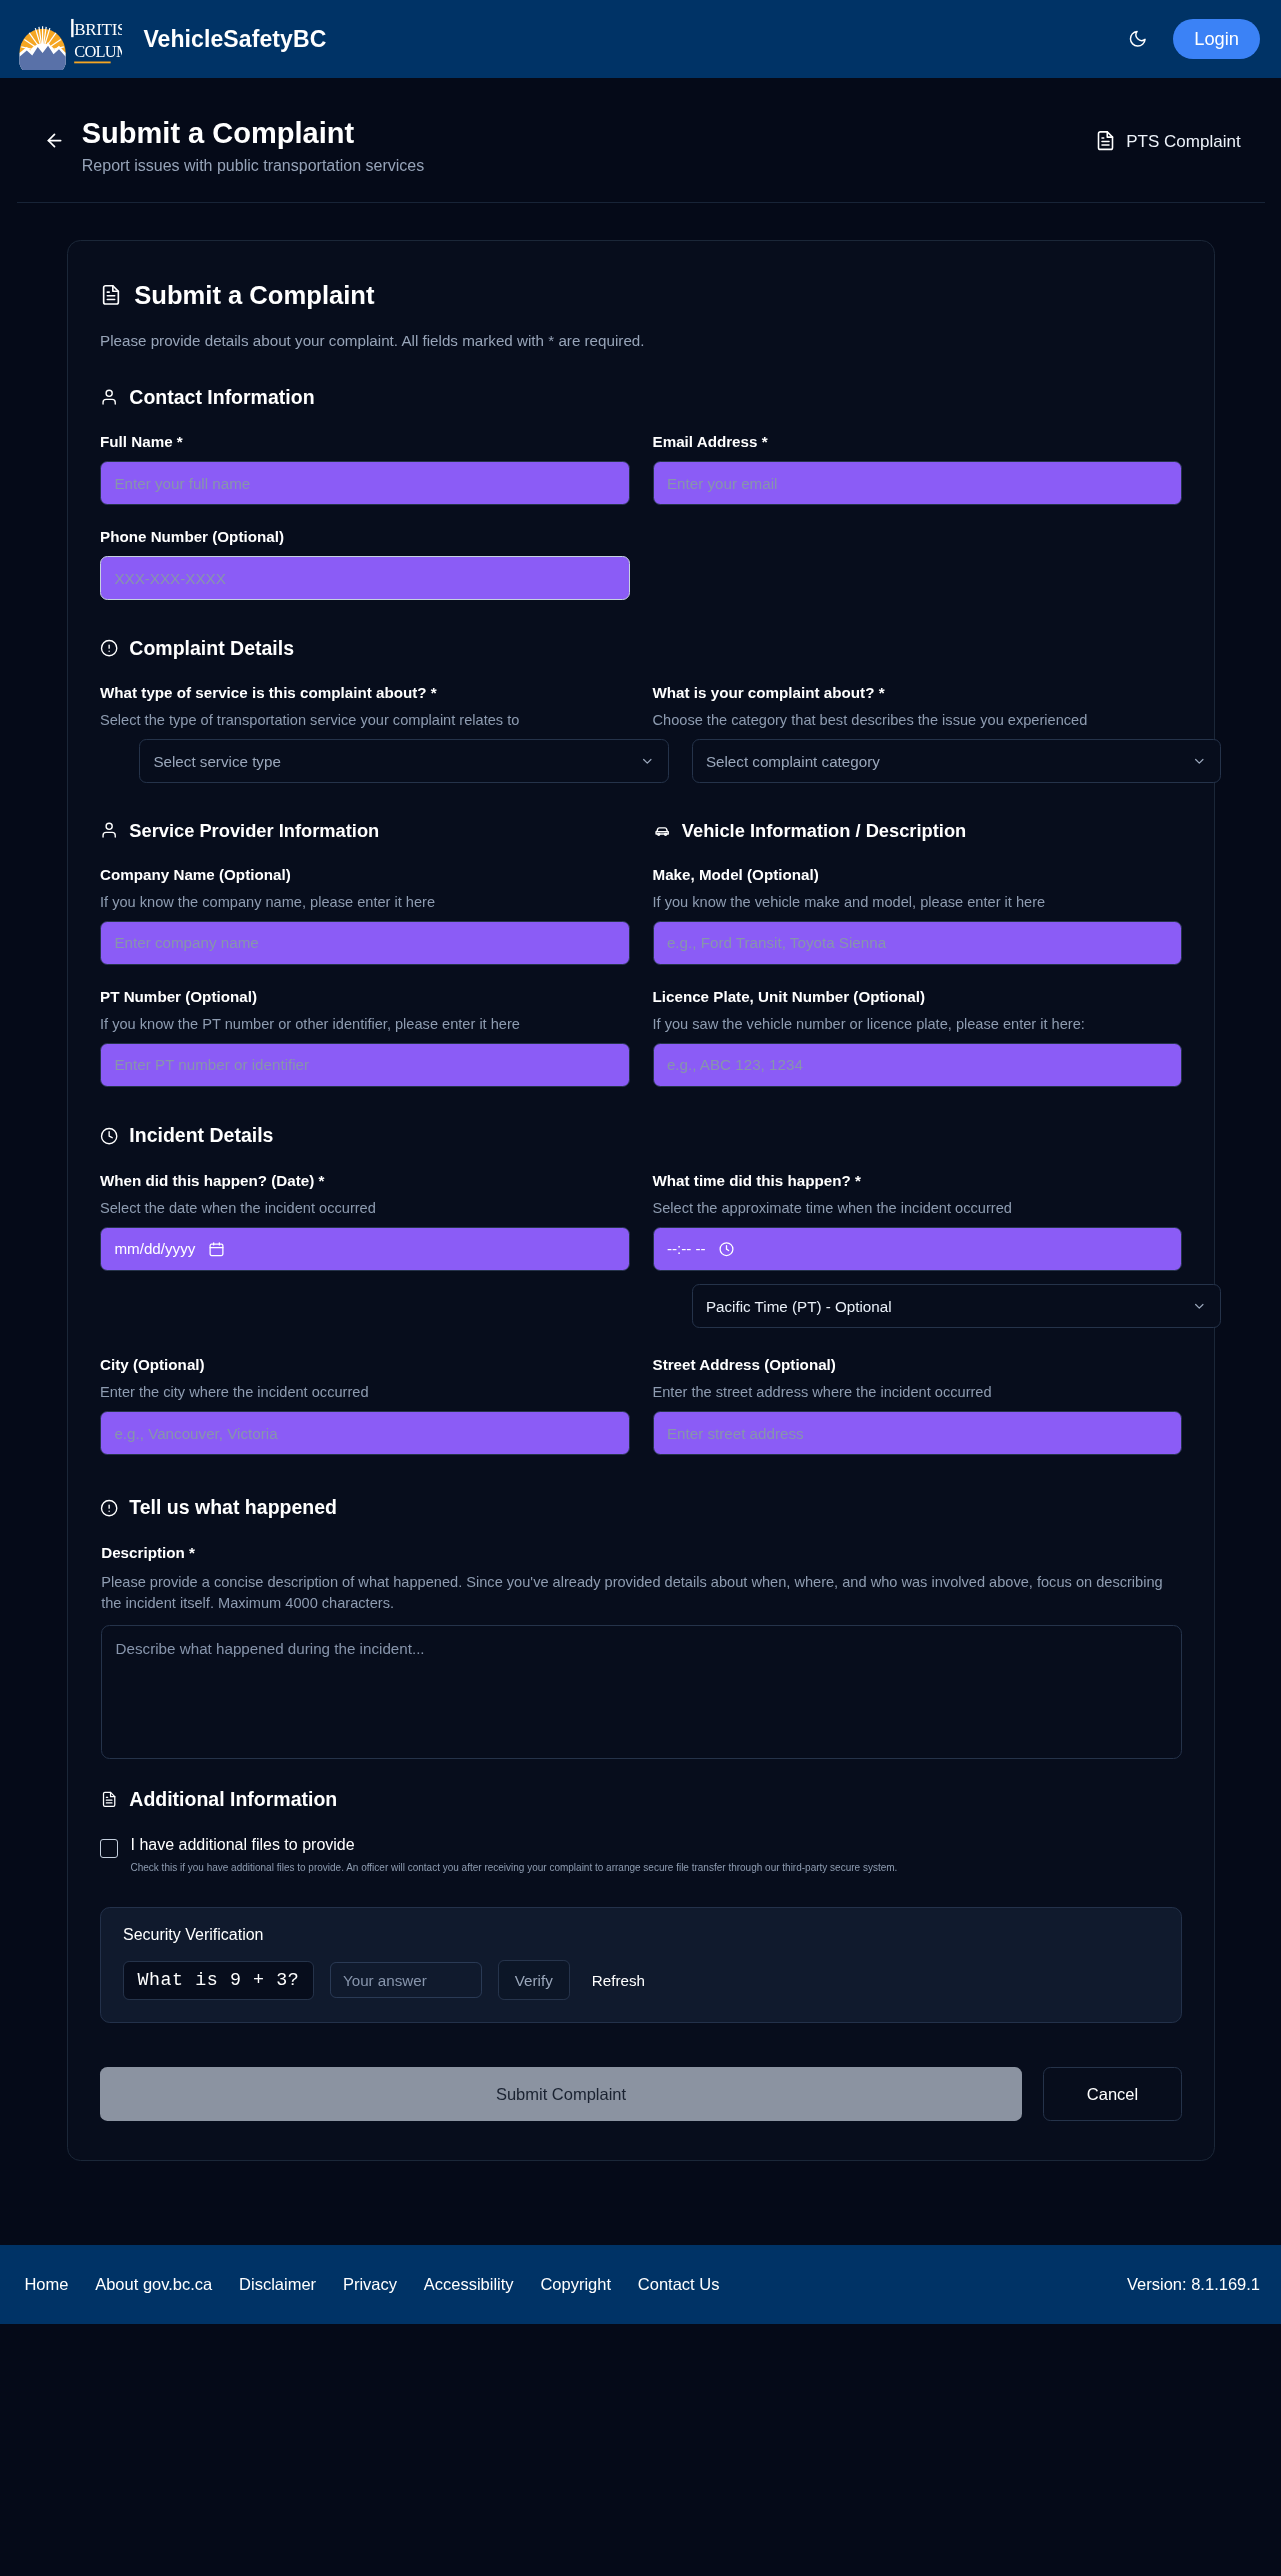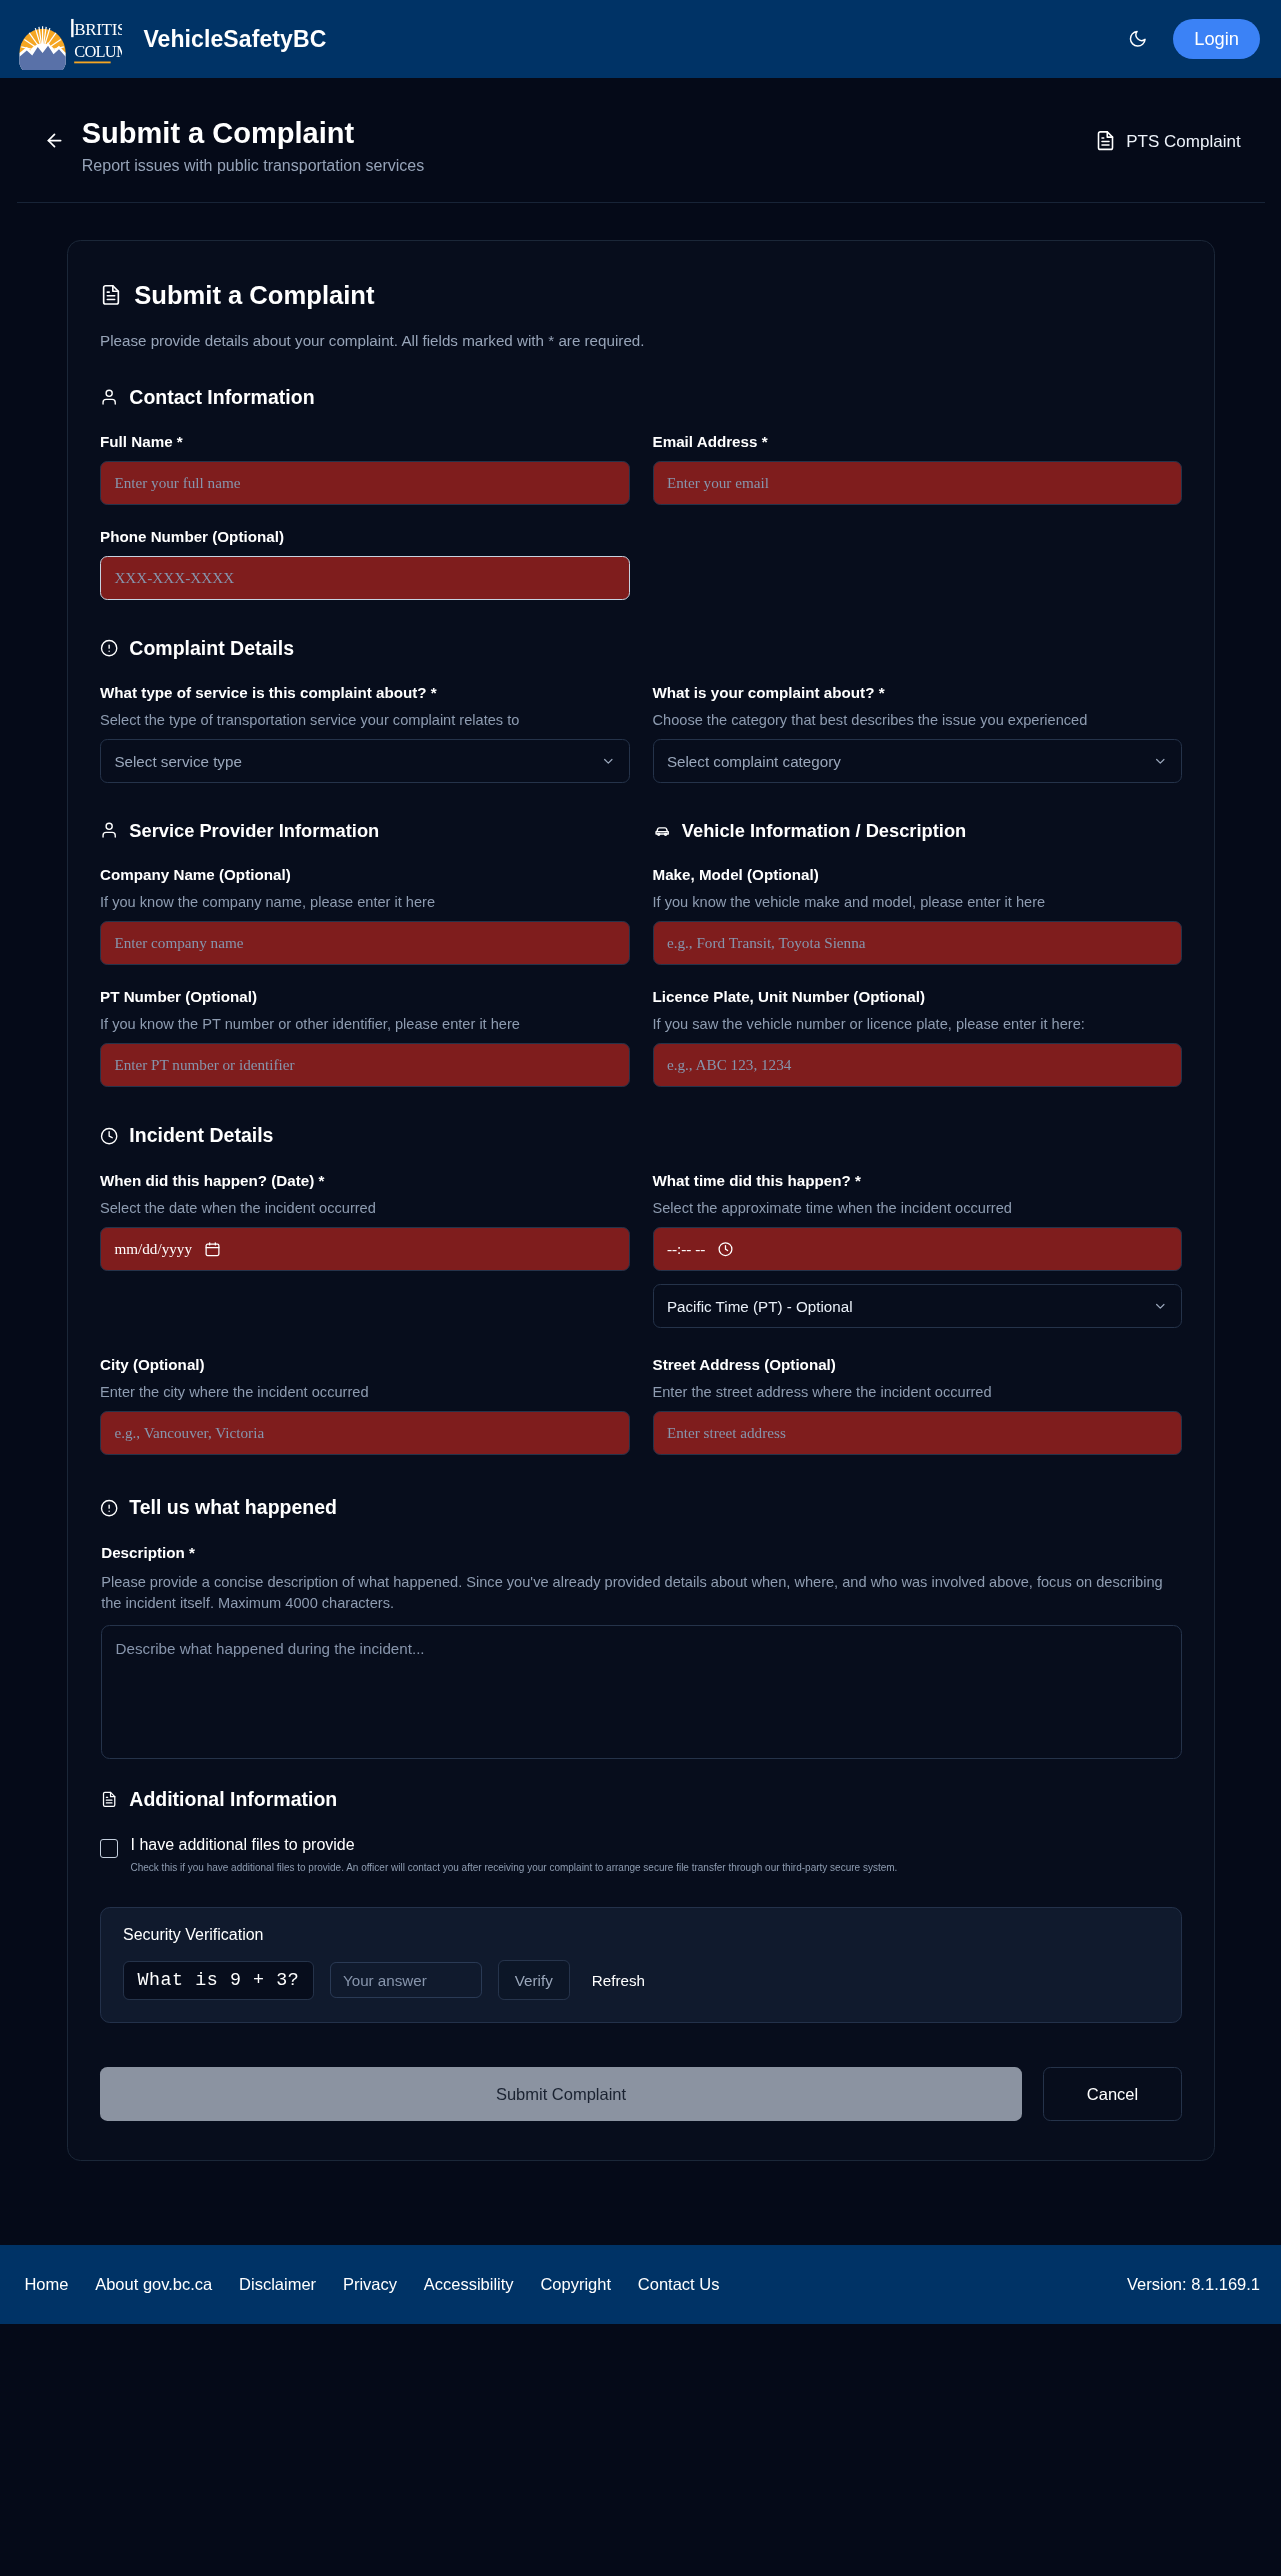--- a/index.html
+++ b/index.html
@@ -132,26 +132,26 @@
   }
   .field-help {
     display: block;
     font-size: 14.6px;
     color: #8e9cb1;
     margin-bottom: 11px;
   }
   .inp {
     width: 100%;
     height: 44px;
-    background: #7f1d1d;
+    background: #8b5cf6;
     border: 0.6px solid #25334a;
     border-radius: 7.3px;
     color: #e6ecf5;
     font-size: 15.2px;
-    font-family: Liberation Serif, serif;
+    font-family: Liberation Sans, sans-serif;
     padding: 0 13.4px;
     outline: none;
   }
   .inp::placeholder { color: #8795ac; }
   .inp.focused { border-color: #c7d2e0; border-width: 1.2px; }
   .inp.date-like, .inp.time-like {
     display: flex; align-items: center; gap: 12.2px;
     color: #ffffff;
   }
   .inp.date-like .glyph, .inp.time-like .glyph { display: inline-flex; }
@@ -161,20 +161,21 @@
     height: 44px;
     background: #070d1c;
     border: 0.6px solid #25334a;
     border-radius: 7.3px;
     color: #9aa7bb;
     font-size: 15.2px;
     padding: 0 13.4px;
     display: flex;
     align-items: center;
     cursor: pointer;
+    margin-left: 39px;
   }
   .sel.filled { color: #eaf0f8; }
   .sel .chev { margin-left: auto; display: inline-flex; }
   .sel .chev svg { width: 14.6px; height: 14.6px; }
 
   .two-col-sections {
     display: grid;
     grid-template-columns: 1fr 1fr;
     column-gap: 23px;
   }

